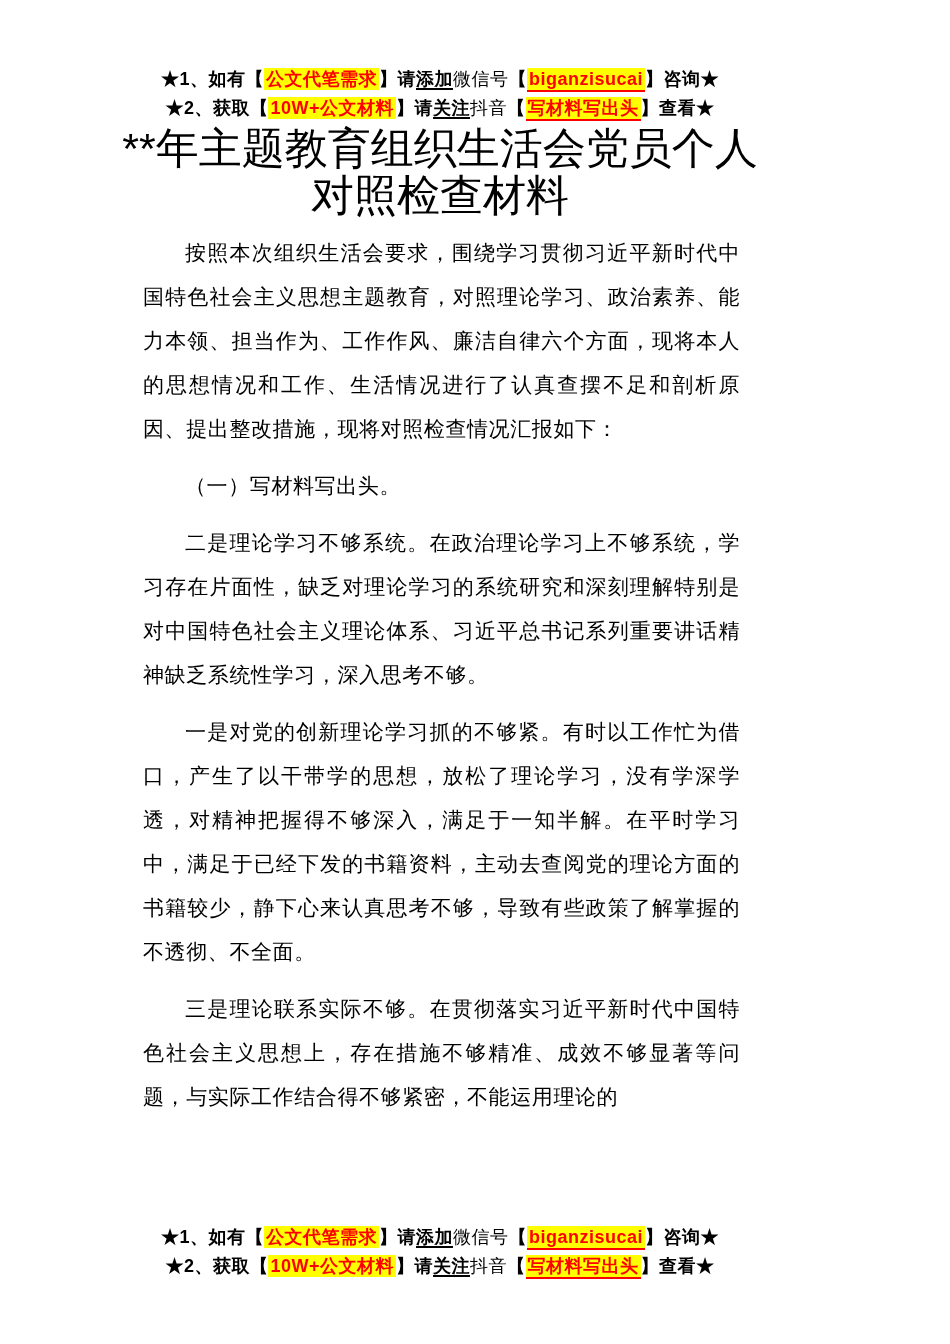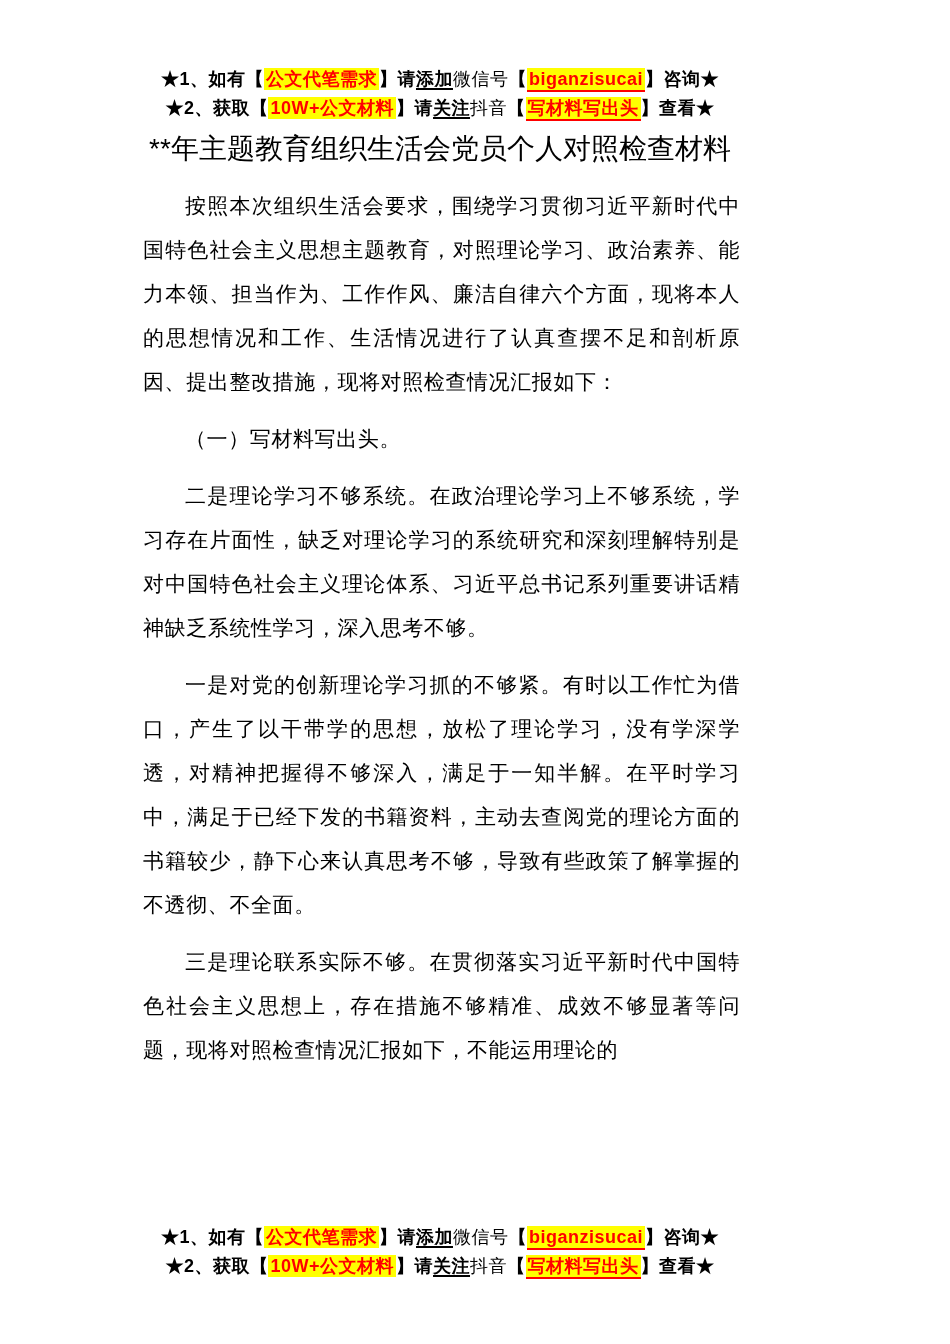--- a/index.html
+++ b/index.html
@@ -25,21 +25,21 @@
   .notice-top { padding-top: 65px; }
   .notice-bottom { position: absolute; left: 0; right: 0; bottom: 63px; }
   .seg { display: inline; }
   .seg.normal { font-weight: normal; }
   .hl { background: #ffff00; padding: 1px 2px; }
   .red { color: #ff0000; }
   .u { text-decoration: underline; text-decoration-thickness: 2px; text-underline-offset: 3px; }
   .ru { border-bottom: 2px solid #ff0000; }
   
   .doc-title {
-    font-size: 28px;
+    font-size: 43px;
     line-height: 47px;
     font-weight: normal;
     text-align: center;
     margin: 2px 115px 0 115px;
   }
   
   .content { padding: 12px 140px 0 143px; }
   .body-para {
     font-size: 21px;
     line-height: 44px;
@@ -63,21 +63,21 @@
     </div>
   </div>
 
   <h1 class="doc-title">**年主题教育组织生活会党员个人对照检查材料</h1>
 
   <div class="content">
     <p class="body-para">按照本次组织生活会要求，围绕学习贯彻习近平新时代中国特色社会主义思想主题教育，对照理论学习、政治素养、能力本领、担当作为、工作作风、廉洁自律六个方面，现将本人的思想情况和工作、生活情况进行了认真查摆不足和剖析原因、提出整改措施，现将对照检查情况汇报如下：</p>
     <p class="body-para">（一）写材料写出头。</p>
     <p class="body-para">二是理论学习不够系统。在政治理论学习上不够系统，学习存在片面性，缺乏对理论学习的系统研究和深刻理解特别是对中国特色社会主义理论体系、习近平总书记系列重要讲话精神缺乏系统性学习，深入思考不够。</p>
     <p class="body-para">一是对党的创新理论学习抓的不够紧。有时以工作忙为借口，产生了以干带学的思想，放松了理论学习，没有学深学透，对精神把握得不够深入，满足于一知半解。在平时学习中，满足于已经下发的书籍资料，主动去查阅党的理论方面的书籍较少，静下心来认真思考不够，导致有些政策了解掌握的不透彻、不全面。</p>
-    <p class="body-para">三是理论联系实际不够。在贯彻落实习近平新时代中国特色社会主义思想上，存在措施不够精准、成效不够显著等问题，现将对照检查情况汇报如下，不能运用理论的</p>
+    <p class="body-para">三是理论联系实际不够。在贯彻落实习近平新时代中国特色社会主义思想上，存在措施不够精准、成效不够显著等问题，与实际工作结合得不够紧密，不能运用理论的</p>
   </div>
 
   <div class="notice notice-bottom">
     <div class="notice-line">
       <span class="seg">★1、如有【</span><span class="seg hl red">公文代笔需求</span><span class="seg">】请</span><span class="seg u">添加</span><span class="seg normal">微信号</span><span class="seg">【</span><span class="seg hl red ru">biganzisucai</span><span class="seg">】咨询★</span>
     </div>
     <div class="notice-line">
       <span class="seg">★2、获取【</span><span class="seg hl red">10W+公文材料</span><span class="seg">】请</span><span class="seg u">关注</span><span class="seg normal">抖音</span><span class="seg">【</span><span class="seg hl red ru">写材料写出头</span><span class="seg">】查看★</span>
     </div>
   </div>

